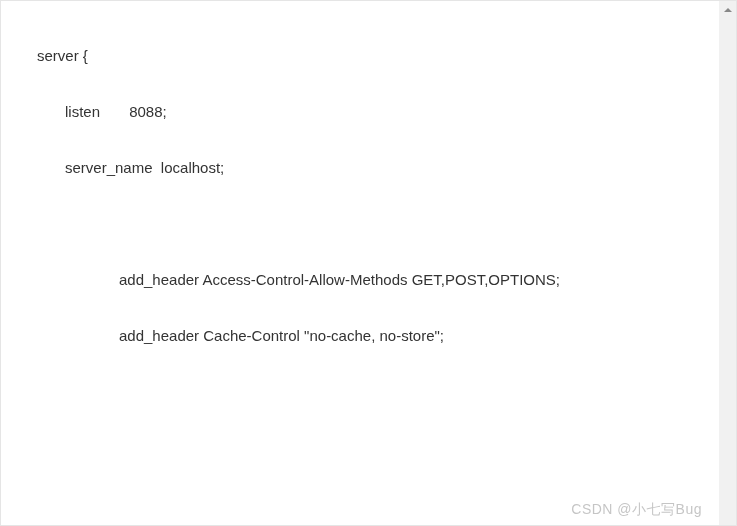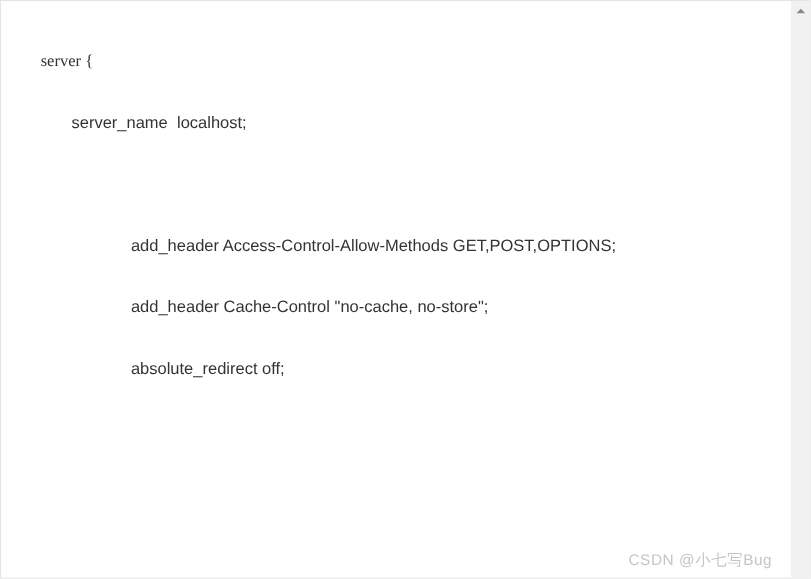--- a/index.html
+++ b/index.html
@@ -19,21 +19,21 @@
       border: 1px solid #e5e5e5;
     }
     .content {
       padding: 10px 8px 10px 8px;
       white-space: pre;
     }
     .line {
       line-height: 22px;
       min-height: 22px;
     }
-    .pad1 { padding-left: 28px; font-family: Liberation Serif, serif; }
+    .pad1 { padding-left: 28px; }
     .pad2 { padding-left: 56px; }
     .pad3 { padding-left: 110px; }
     .scrollbar {
       position: absolute;
       right: 0;
       top: 0;
       width: 17px;
       height: 100%;
       background: #f1f1f1;
     }
@@ -61,25 +61,25 @@
       color: rgba(150,150,150,0.55);
       letter-spacing: 0.5px;
       font-family: "Microsoft YaHei", Arial, sans-serif;
     }
   </style>
 </head>
 <body>
 
 <div class="content">
   <div class="line pad1">server {</div>
+  <div class="line pad2">listen       8088;</div>
   <div class="line pad2">server_name  localhost;</div>
   <div class="line"></div>
   <div class="line pad3">add_header Access-Control-Allow-Methods GET,POST,OPTIONS;</div>
   <div class="line pad3">add_header Cache-Control "no-cache, no-store";</div>
-  <div class="line pad3">absolute_redirect off;</div>
   
   
   
   
   
   
   
   
   
   

